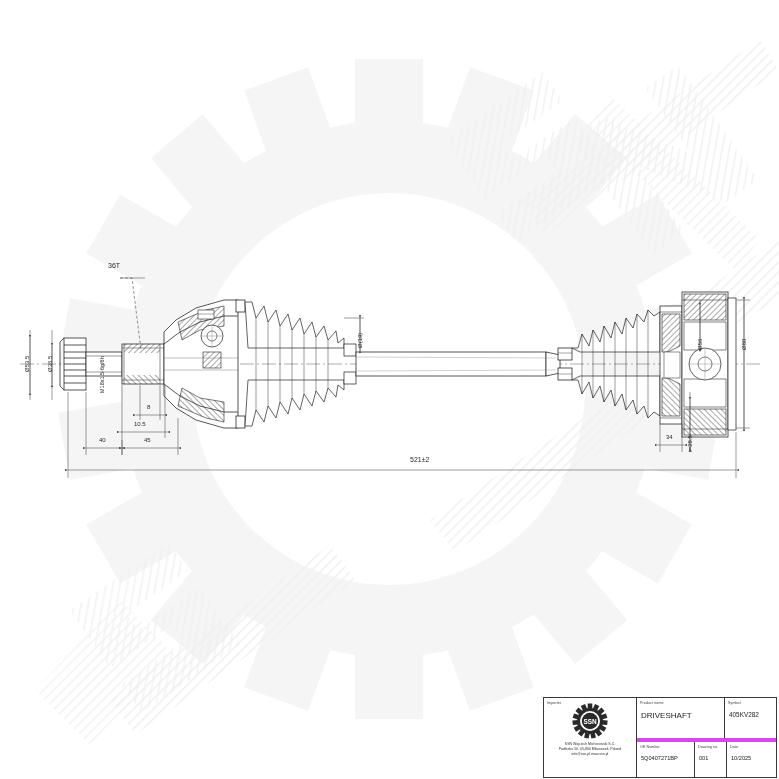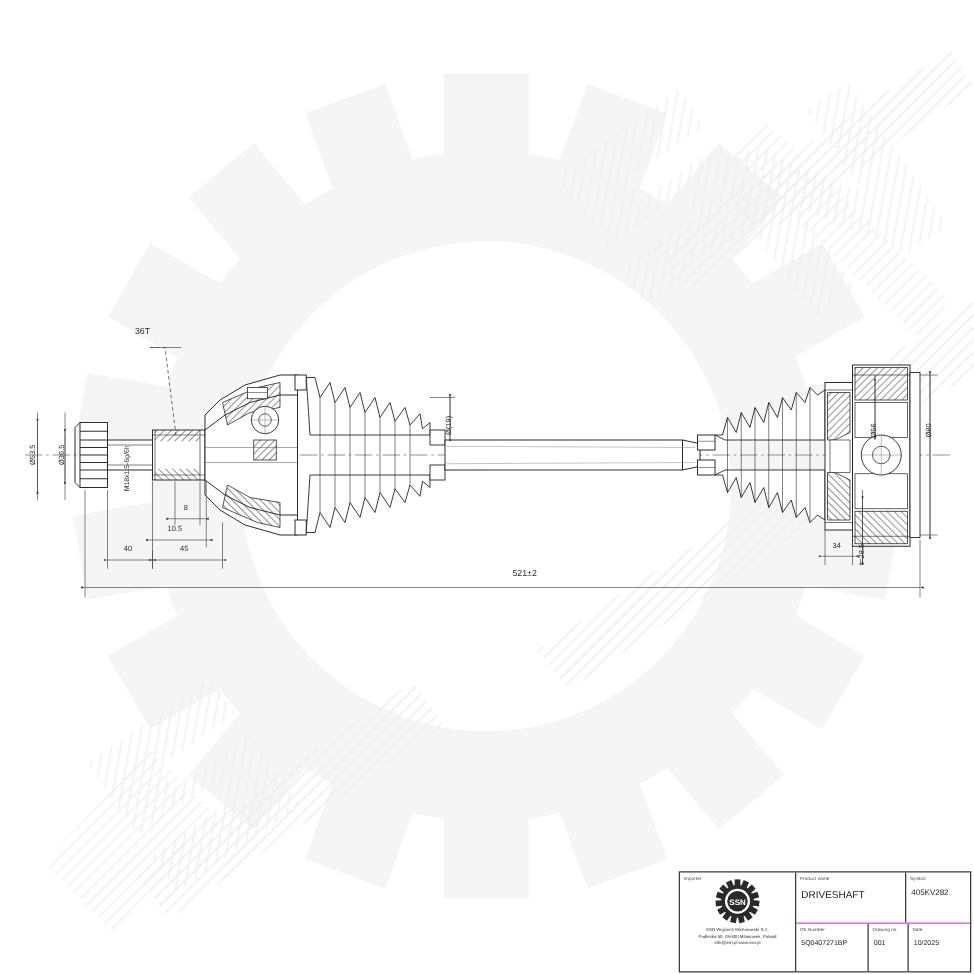--- a/index.html
+++ b/index.html
@@ -26,21 +26,21 @@
   }
   .tb-val{
     font-size:8px;color:#1d1d1d;position:absolute;left:4px;top:13px;
     white-space:nowrap;font-family:"Liberation Sans",sans-serif;
   }
   .tb-val.sm{font-size:6.4px;}
   .tb-val.xs{font-size:5.6px;}
 
   #tb-importer{width:93px;border-right:1px solid #3a3a3a;}
   #tb-right{flex:1;display:flex;flex-direction:column;}
-  #tb-row1{height:40px;display:flex;border-bottom:1px solid #d946ef;}
+  #tb-row1{height:40px;display:flex;border-bottom:4px solid #d946ef;}
   #tb-row2{flex:1;display:flex;}
   #tb-product{width:88px;border-right:1px solid #3a3a3a;position:relative;}
   #tb-symbol{flex:1;position:relative;}
   #tb-oe{width:58px;border-right:1px solid #3a3a3a;position:relative;}
   #tb-drawno{width:32px;border-right:1px solid #3a3a3a;position:relative;}
   #tb-date{flex:1;position:relative;}
 
   #logo-wrap{position:absolute;left:50%;top:5px;transform:translateX(-50%);}
   #importer-addr{
     position:absolute;left:2px;right:2px;top:44px;text-align:center;

